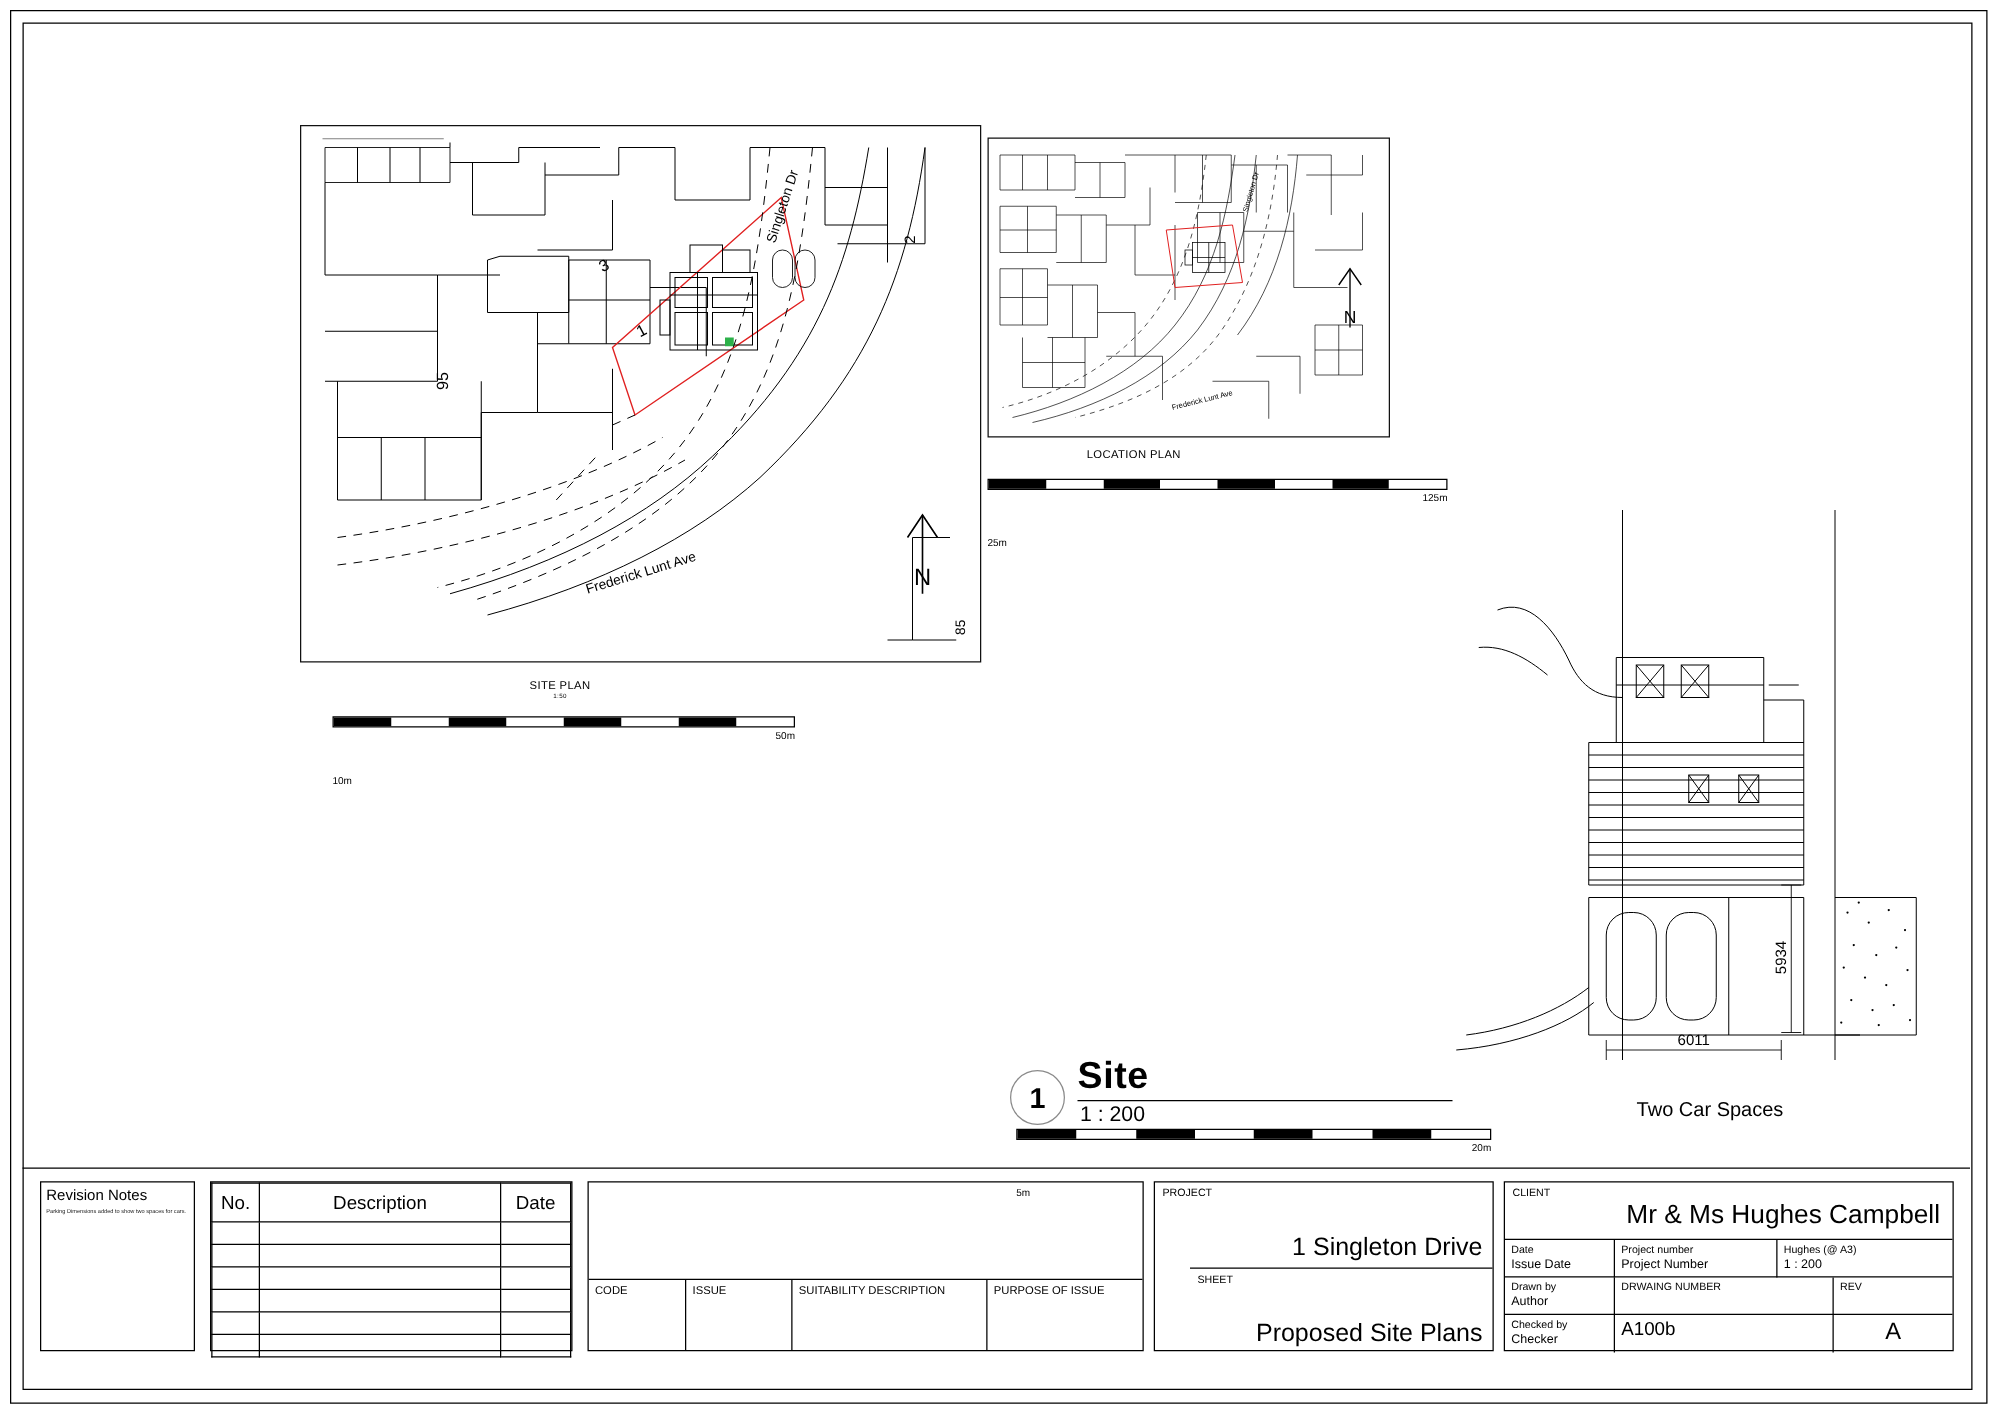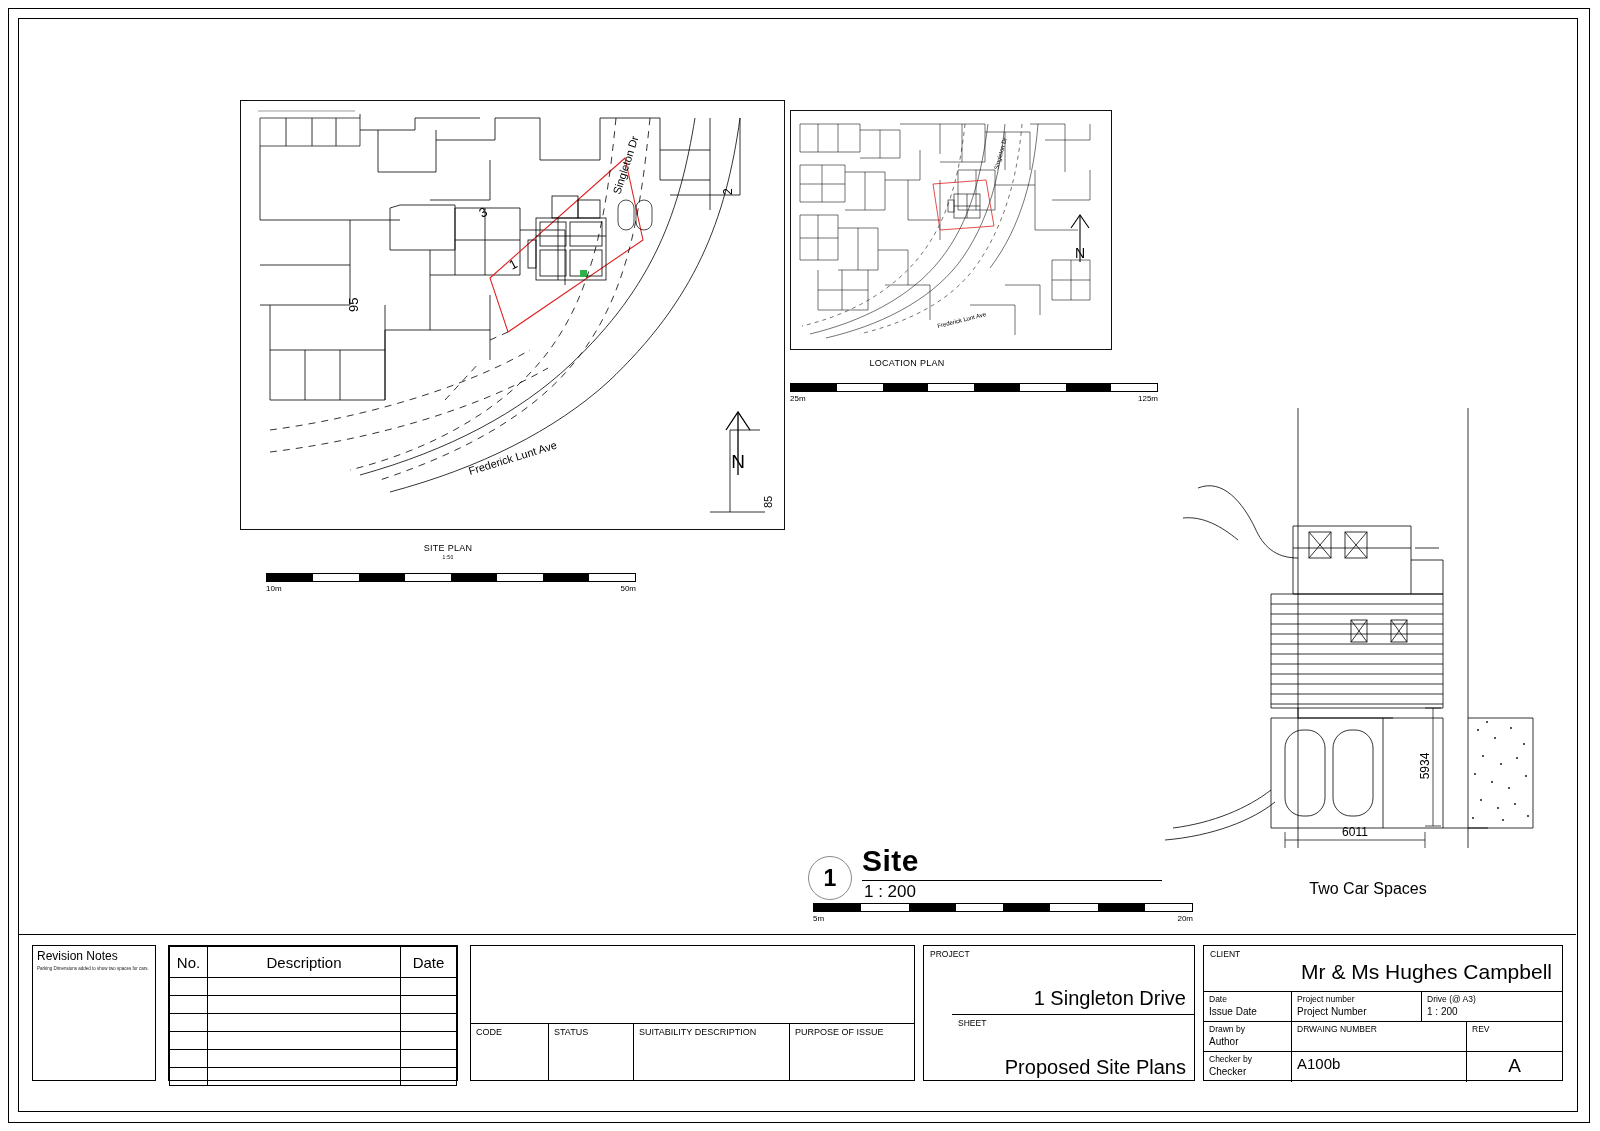--- a/index.html
+++ b/index.html
@@ -18,21 +18,21 @@
 
   .caption{position:absolute;text-align:center;font-size:9px;letter-spacing:.3px;}
   .caption .sub{font-size:5px;display:block;margin-top:1px;}
 
   
   .scalebar{position:absolute;}
   .scalebar .bar{position:relative;height:9px;border:1px solid #000;box-sizing:border-box;display:flex;}
   .scalebar .bar i{flex:1;display:block;}
   .scalebar .bar i.on{background:#000;}
   .scalebar .lbl{position:absolute;top:11px;font-size:8px;}
-  .scalebar .lbl.l{left:0;}
+  .scalebar .lbl.l{left:0;margin-top:36px;}
   .scalebar .lbl.r{right:0;}
 
   
   .loc-plan{position:absolute;left:772px;top:92px;width:322px;height:240px;}
   .loc-plan .frame{position:absolute;inset:0;border:1px solid #111;box-sizing:border-box;}
 
   
   .elev{position:absolute;left:1125px;top:390px;width:435px;height:500px;}
 
   
@@ -491,21 +491,21 @@
               <td></td>
               <td></td>
             </tr>
         </tbody>
       </table>
     </div>
 
     <div class="status-table">
       <div class="row">
         <div style="width:78px">CODE</div>
-        <div style="width:85px">STATUS</div>
+        <div style="width:85px">ISSUE</div>
         <div style="width:156px">SUITABILITY DESCRIPTION</div>
         <div style="flex:1">PURPOSE OF ISSUE</div>
       </div>
     </div>
 
     <div class="proj-block">
       <div class="sec a">
         <span class="k">PROJECT</span>
         <span class="v">1 Singleton Drive</span>
       </div>
@@ -522,39 +522,39 @@
         <div class="r r1">
           <div class="c" style="width:88px">
             <span class="k">Date</span>
             <span class="v">Issue Date</span>
           </div>
           <div class="c" style="width:130px">
             <span class="k">Project number</span>
             <span class="v">Project Number</span>
           </div>
           <div class="c" style="flex:1">
-            <span class="k">Drive (@ A3)</span>
+            <span class="k">Hughes (@ A3)</span>
             <span class="v">1 : 200</span>
           </div>
         </div>
         <div class="r r2">
           <div class="c" style="width:88px">
             <span class="k">Drawn by</span>
             <span class="v">Author</span>
           </div>
           <div class="c" style="width:175px">
             <span class="k">DRWAING NUMBER</span>
           </div>
           <div class="c" style="flex:1">
             <span class="k">REV</span>
           </div>
         </div>
         <div class="r r3">
           <div class="c" style="width:88px">
-            <span class="k">Checker by</span>
+            <span class="k">Checked by</span>
             <span class="v">Checker</span>
           </div>
           <div class="c" style="width:175px;border-top:none;">
             <span class="v big">A100b</span>
           </div>
           <div class="c" style="flex:1;border-top:none;">
             <span class="v rev">A</span>
           </div>
         </div>
       </div>

